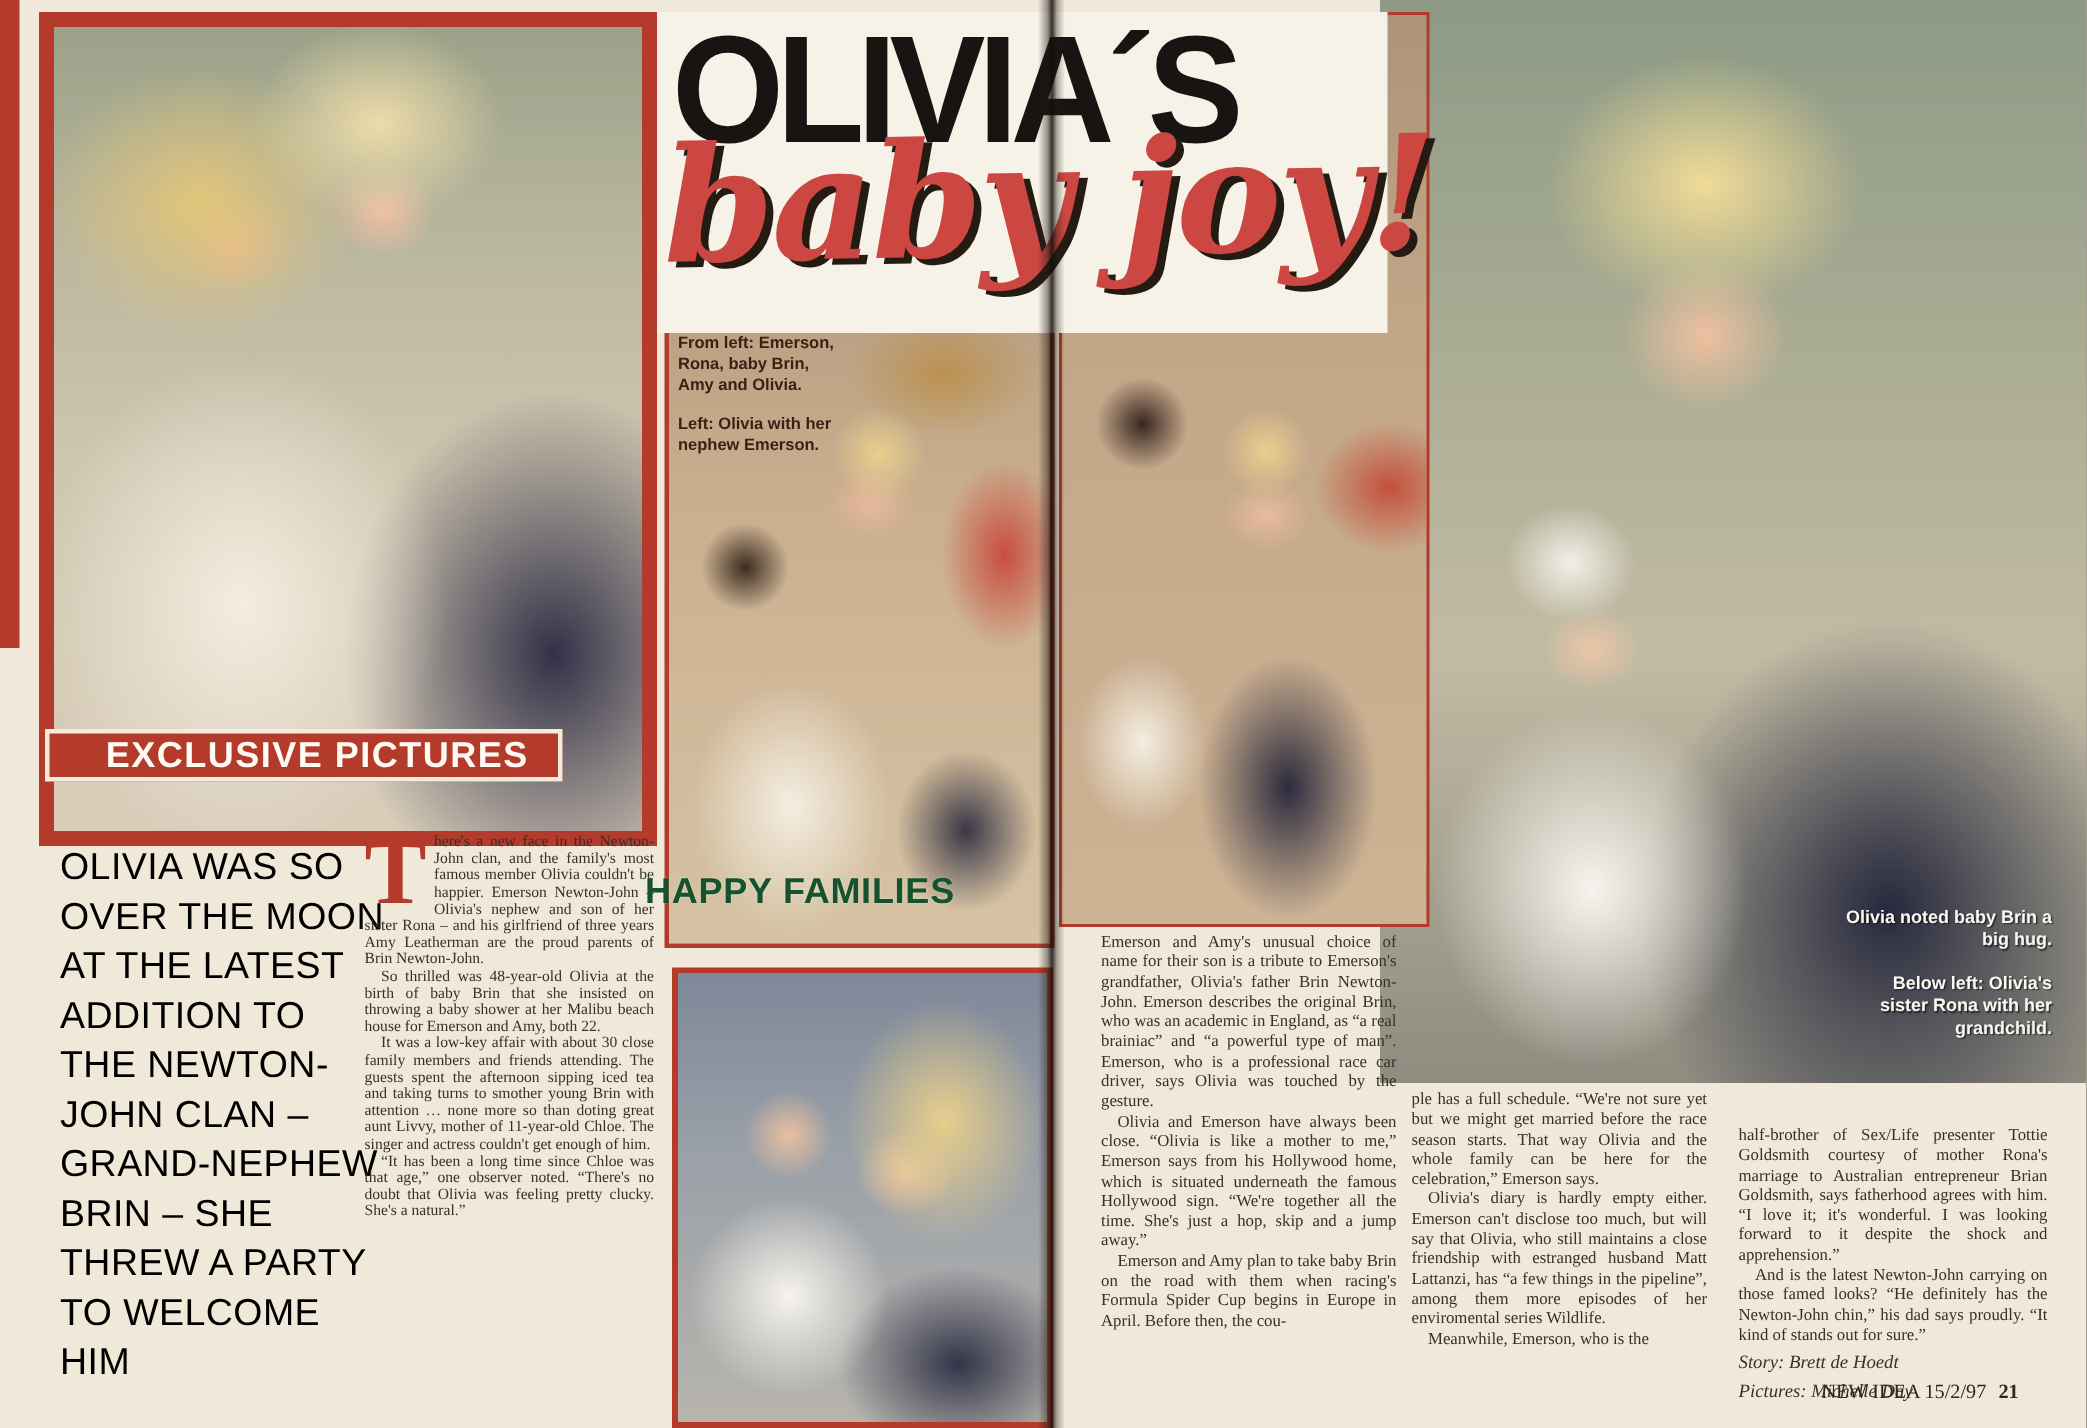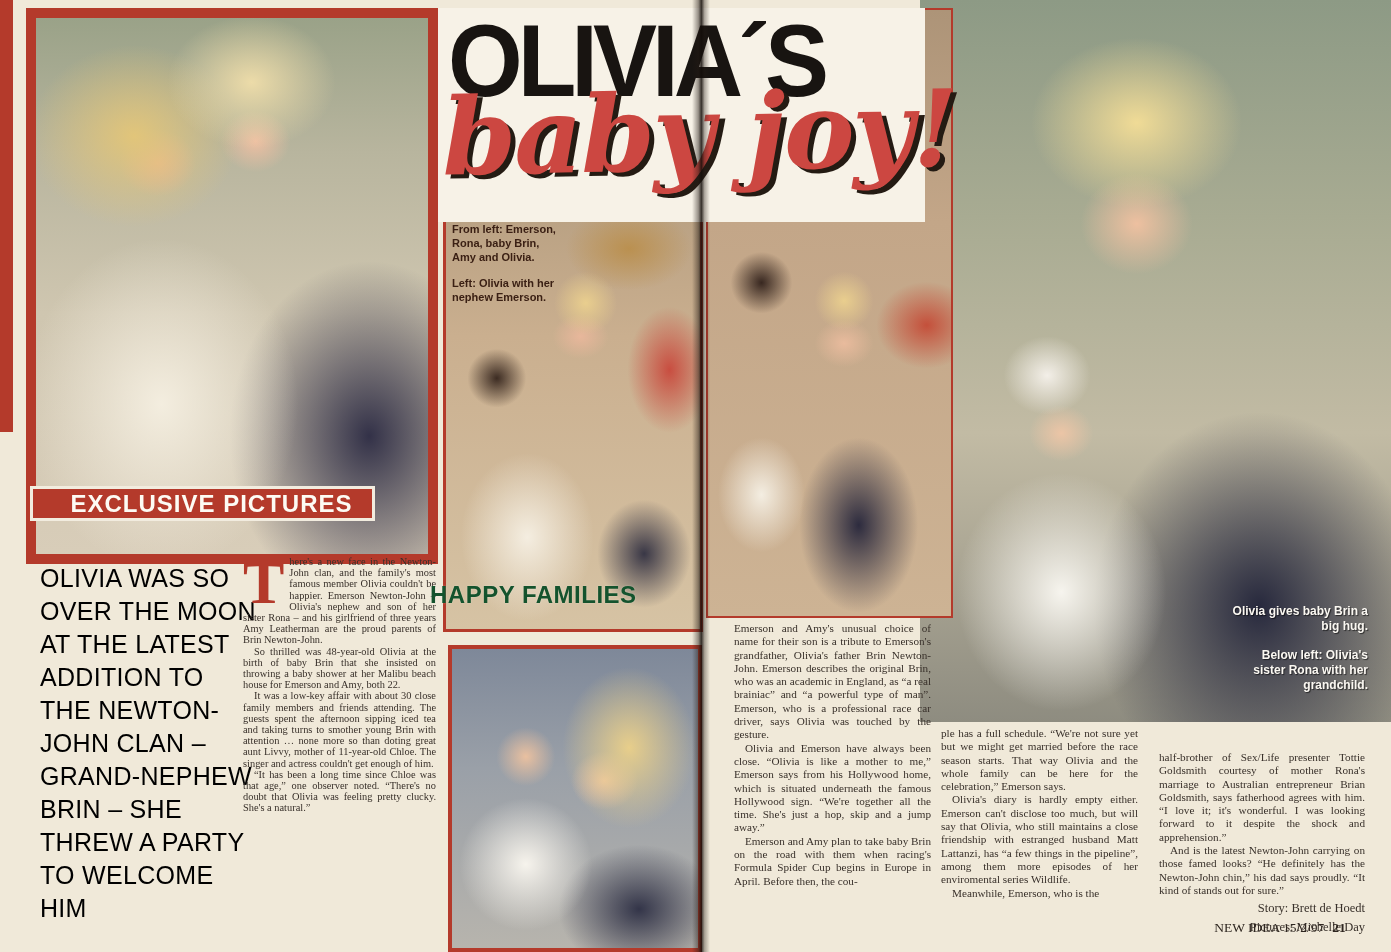--- a/index.html
+++ b/index.html
@@ -81,21 +81,21 @@
   .bodycol{font-size:10.4px;line-height:11.2px;text-align:justify;color:#38302a;z-index:4;}
   .bodycol p{margin:0;text-indent:11px;}
   .bodycol p.first{text-indent:0;}
   .col-l1{left:243px;top:556px;width:193px;height:378px;overflow:hidden;}
   .col-r{font-size:11.2px;line-height:13.3px;}
   .col-r1{left:734px;top:622px;width:197px;height:316px;overflow:hidden;}
   .col-r2{left:941px;top:727px;width:197px;height:214px;overflow:hidden;}
   .col-r3{left:1159px;top:751px;width:206px;height:214px;overflow:hidden;}
   .dropcap{float:left;font-family:"Liberation Serif",serif;font-weight:bold;font-size:62px;
     line-height:48px;color:#b43a2b;padding:2px 5px 0 0;}
-  .credit{text-align:right;font-size:12.5px;line-height:15px;
+  .credit{font-style:italic;font-size:12.5px;line-height:15px;
     text-indent:0 !important;margin-top:4px !important;}
 
   
   .cap-group{left:452px;top:222px;width:104px;z-index:4;font-family:"Liberation Sans",sans-serif;
     font-weight:bold;font-size:11px;line-height:14px;color:#3b2014;}
   .cap-group p{margin:0 0 12px 0;}
   .cap-right{left:1228px;top:604px;width:140px;z-index:3;font-family:"Liberation Sans",sans-serif;
     font-weight:bold;font-size:12px;line-height:15px;color:#fbf8f2;text-align:right;
     text-shadow:1px 1px 1px rgba(0,0,0,.6);}
   .cap-right p{margin:0 0 14px 0;}
@@ -149,21 +149,21 @@
 
   <div class="abs title-box">
     <div class="title-black">OLIVIA´S</div>
     <div class="title-script">baby joy!</div>
   </div>
 
   <div class="photo ph-couch"></div>
   <div class="photo ph-large"></div>
 
   <div class="abs cap-right">
-    <p>Olivia gives baby Brin a big hug.</p>
+    <p>Olivia noted baby Brin a big hug.</p>
     <p>Below left: Olivia's sister Rona with her grandchild.</p>
   </div>
 
   <div class="abs bodycol col-r col-r1">
     <p class="first">Emerson and Amy's unusual choice of name for their son is a tribute to Emerson's grandfather, Olivia's father Brin Newton-John. Emerson describes the original Brin, who was an academic in England, as “a real brainiac” and “a powerful type of man”. Emerson, who is a professional race car driver, says Olivia was touched by the gesture.</p>
     <p>Olivia and Emerson have always been close. “Olivia is like a mother to me,” Emerson says from his Hollywood home, which is situated underneath the famous Hollywood sign. “We're together all the time. She's just a hop, skip and a jump away.”</p>
     <p>Emerson and Amy plan to take baby Brin on the road with them when racing's Formula Spider Cup begins in Europe in April. Before then, the cou-</p>
   </div>
 
   <div class="abs bodycol col-r col-r2">

